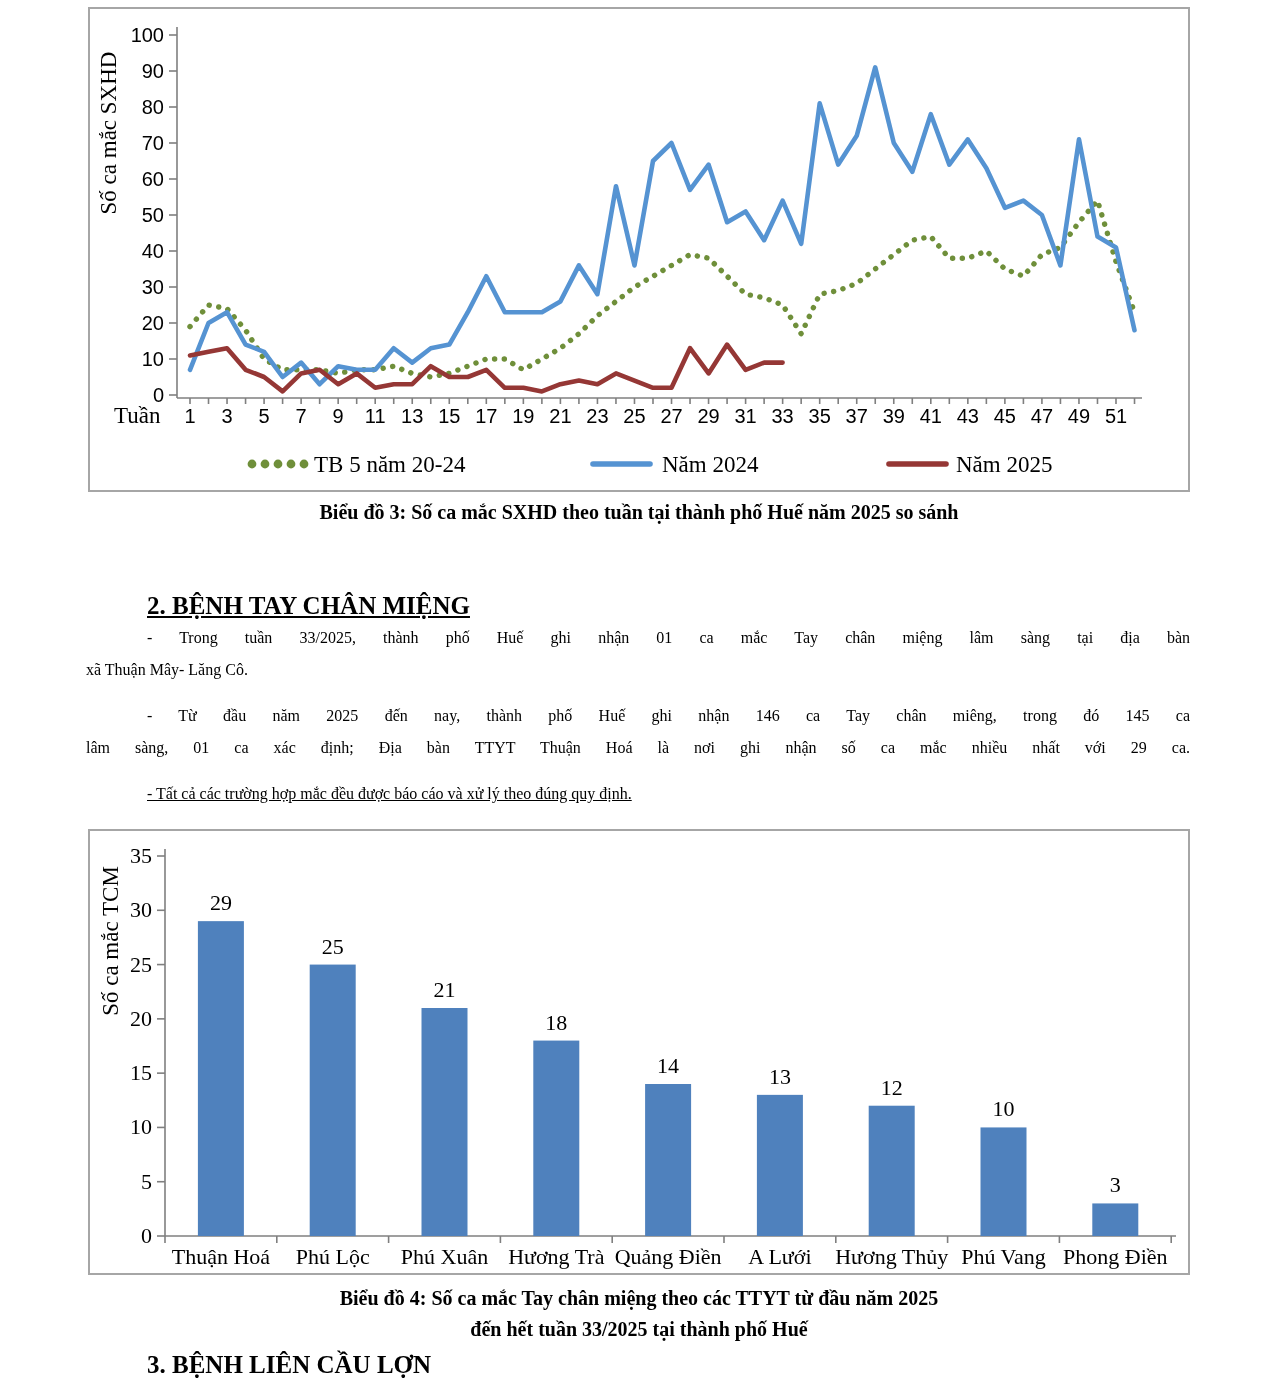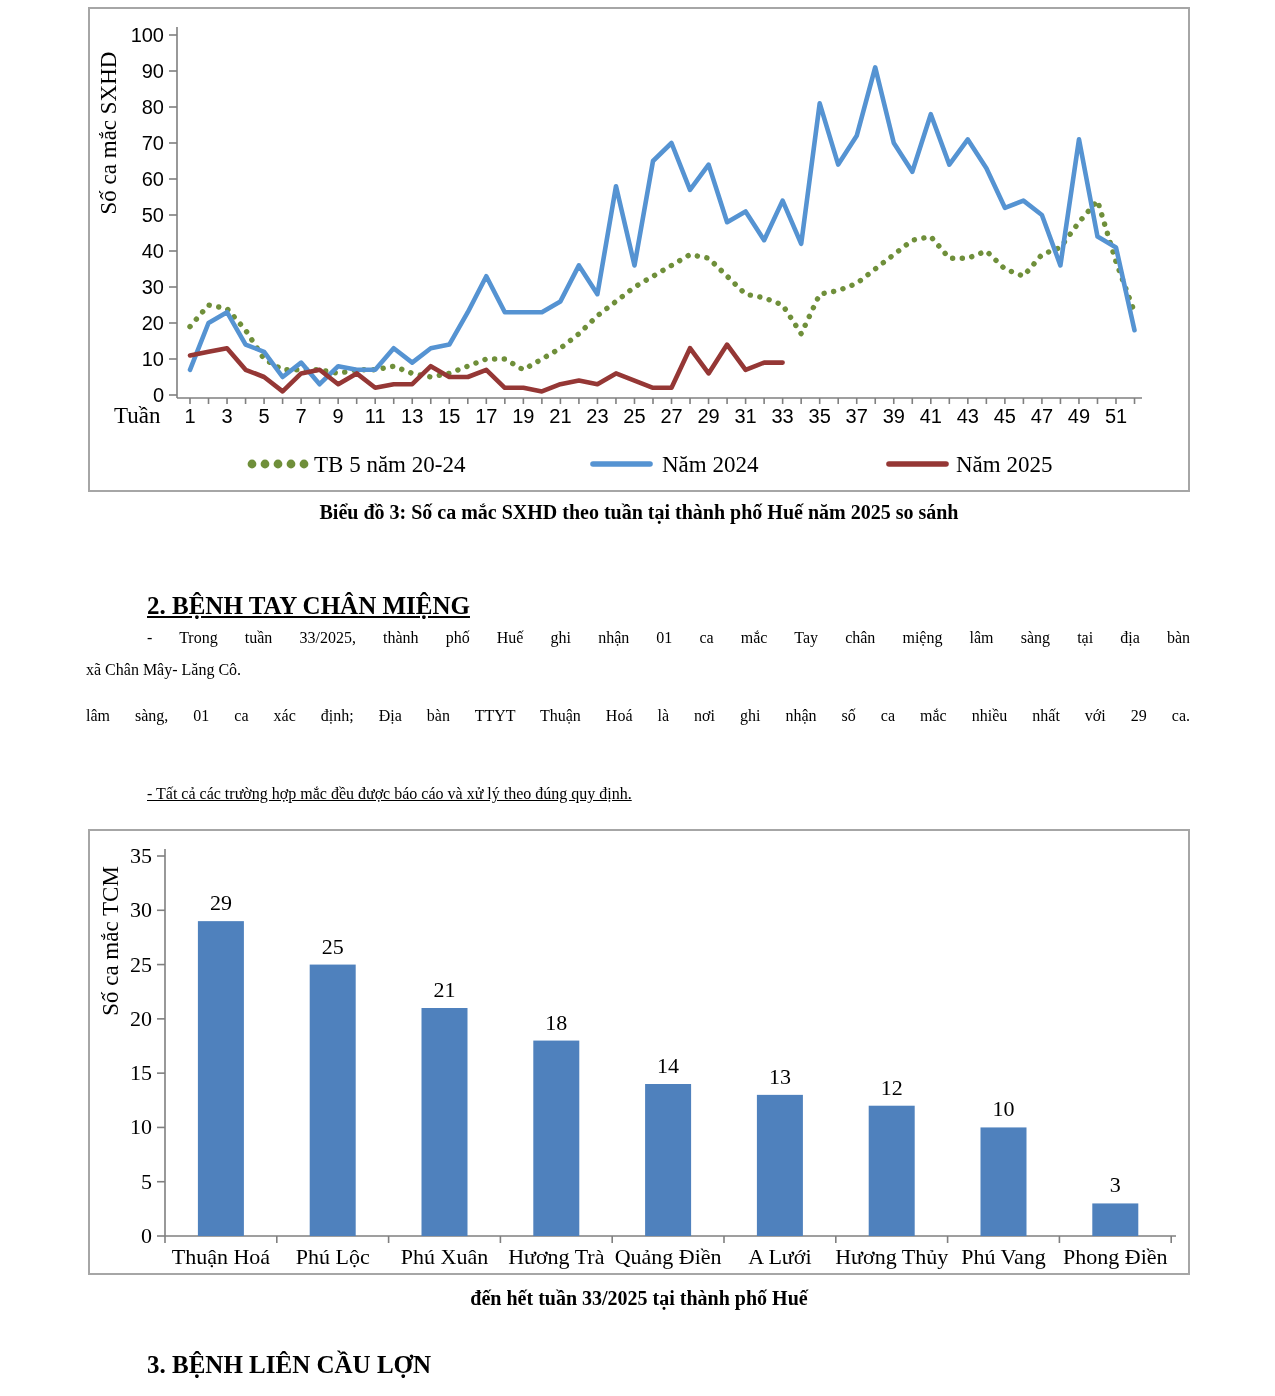--- a/index.html
+++ b/index.html
@@ -179,23 +179,24 @@
 </div>
 
 <div class="caption" id="caption3">
   <div>Biểu đồ 3: Số ca mắc SXHD theo tuần tại thành phố Huế năm 2025 so sánh</div>
 </div>
 
 <div class="heading" id="heading-tcm">2. BỆNH TAY CHÂN MIỆNG</div>
 
 <div class="para" id="para1">
   <div class="pline indent just">- Trong tuần 33/2025, thành phố Huế ghi nhận 01 ca mắc Tay chân miệng lâm sàng tại địa bàn</div>
-  <div class="pline">xã Chân Mây- Lăng Cô.</div>
+  <div class="pline">xã Thuận Mây- Lăng Cô.</div>
 </div>
 <div class="para" id="para2">
+  <div class="pline indent just">- Từ đầu năm 2025 đến nay, thành phố Huế ghi nhận 146 ca Tay chân miêng, trong đó 145 ca</div>
   <div class="pline just">lâm sàng, 01 ca xác định; Địa bàn TTYT Thuận Hoá là nơi ghi nhận số ca mắc nhiều nhất với 29 ca.</div>
 </div>
 <div class="para" id="para3">
   <div class="pline indent">- Tất cả các trường hợp mắc đều được báo cáo và xử lý theo đúng quy định.</div>
 </div>
 
 <div class="chart-box" id="chart4-box">
   <svg id="chart4-svg" width="1098" height="442" viewBox="0 0 1098 442">
       <g stroke="#7f7f7f" stroke-width="1.6">
         <line x1="75" y1="18" x2="75" y2="405"></line>
@@ -260,16 +261,17 @@
         <text x="689.9" y="433" text-anchor="middle" class="cat">A Lưới</text>
         <text x="801.6999999999999" y="433" text-anchor="middle" class="cat">Hương Thủy</text>
         <text x="913.5" y="433" text-anchor="middle" class="cat">Phú Vang</text>
         <text x="1025.3" y="433" text-anchor="middle" class="cat">Phong Điền</text>
       </g>
       <text transform="translate(28 110) rotate(-90)" text-anchor="middle" class="axt">Số ca mắc TCM</text>
     </svg>
 </div>
 
 <div class="caption" id="caption4">
+  <div>Biểu đồ 4: Số ca mắc Tay chân miệng theo các TTYT từ đầu năm 2025</div>
   <div>đến hết tuần 33/2025 tại thành phố Huế</div>
 </div>
 
 <div class="heading" id="heading-lcl">3. BỆNH LIÊN CẦU LỢN</div>
 
 </body></html>

